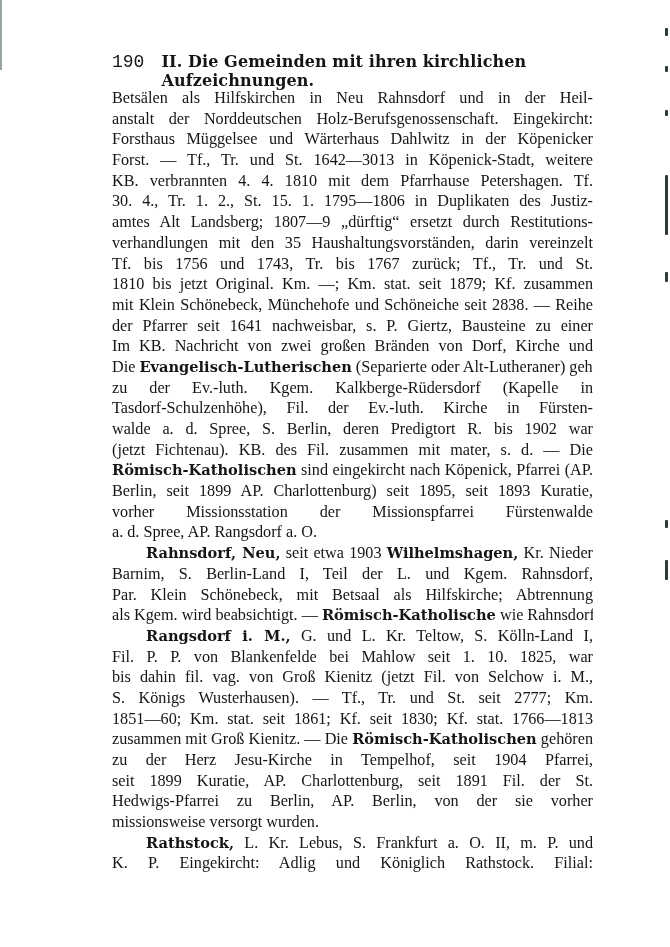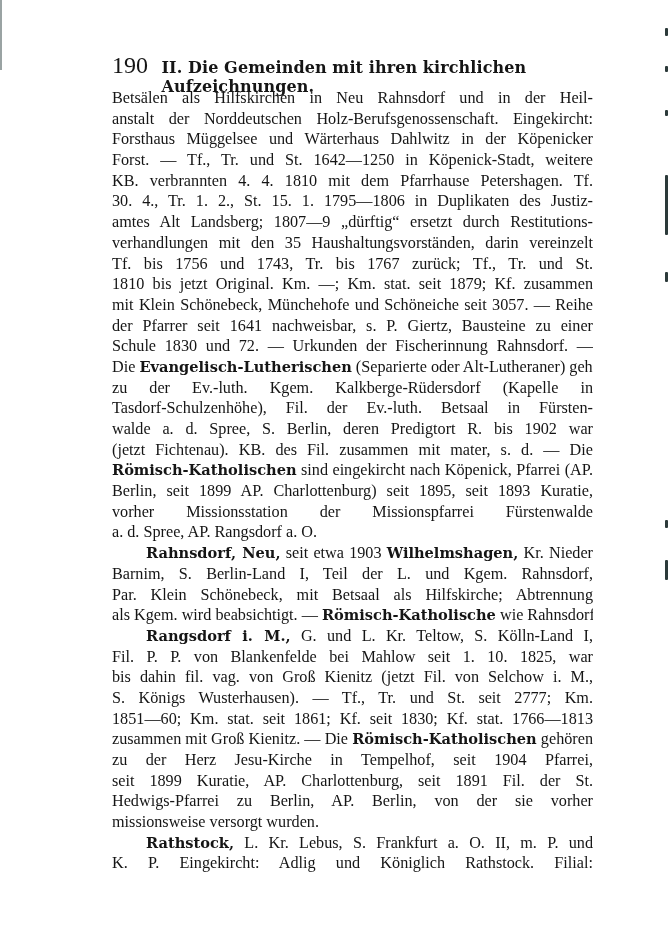--- a/index.html
+++ b/index.html
@@ -21,21 +21,21 @@
     position: absolute; right: 0; width: 3px; background: #2c3a3a; border-radius: 1px;
   }
   .page {
     position: absolute; left: 112px; top: 52px; width: 481px;
   }
   .running-head {
     display: flex; align-items: baseline;
     font-size: 15.5px; height: 30px; margin-bottom: 6px;
   }
   .page-number {
-    font-family: Liberation Serif, serif; font-size: 24px; width: 60px;
+    font-family: Liberation Mono, monospace; font-size: 18px; width: 60px;
   }
   .running-title {
     font-family: "DejaVu Serif", serif; font-size: 16px; font-weight: bold; letter-spacing: 0.1px;
   }
   .body-text {
     font-family: "Liberation Serif", serif;
     font-size: 16.2px; line-height: 20.7px;
   }
   .line {
     display: block; white-space: nowrap; text-align: justify; text-align-last: justify;
@@ -62,33 +62,33 @@
 <div class="page">
   <div class="running-head">
     <span class="page-number">190</span>
     <span class="running-title">II. Die Gemeinden mit ihren kirchlichen Aufzeichnungen.</span>
   </div>
 
   <div class="body-text">
     <span class="line">Betsälen als Hilfskirchen in Neu Rahnsdorf und in der Heil-</span>
     <span class="line">anstalt der Norddeutschen Holz-Berufsgenossenschaft. Eingekircht:</span>
     <span class="line">Forsthaus Müggelsee und Wärterhaus Dahlwitz in der Köpenicker</span>
-    <span class="line">Forst. — Tf., Tr. und St. 1642—1250 in Köpenick-Stadt, weitere</span>
+    <span class="line">Forst. — Tf., Tr. und St. 1642—3013 in Köpenick-Stadt, weitere</span>
     <span class="line">KB. verbrannten 4. 4. 1810 mit dem Pfarrhause Petershagen. Tf.</span>
     <span class="line">30. 4., Tr. 1. 2., St. 15. 1. 1795—1806 in Duplikaten des Justiz-</span>
     <span class="line">amtes Alt Landsberg; 1807—9 „dürftig“ ersetzt durch Restitutions-</span>
     <span class="line">verhandlungen mit den 35 Haushaltungsvorständen, darin vereinzelt</span>
     <span class="line">Tf. bis 1756 und 1743, Tr. bis 1767 zurück; Tf., Tr. und St.</span>
     <span class="line">1810 bis jetzt Original. Km. —; Km. stat. seit 1879; Kf. zusammen</span>
-    <span class="line">mit Klein Schönebeck, Münchehofe und Schöneiche seit 3057. — Reihe</span>
+    <span class="line">mit Klein Schönebeck, Münchehofe und Schöneiche seit 2838. — Reihe</span>
     <span class="line">der Pfarrer seit 1641 nachweisbar, s. P. Giertz, Bausteine zu einer</span>
-    <span class="line">Schule 1830 und 72. — Urkunden der Fischerinnung Rahnsdorf. —</span>
+    <span class="line">Im KB. Nachricht von zwei großen Bränden von Dorf, Kirche und</span>
     <span class="line"><span>Die </span><b>Evangelisch-Lutherischen</b><span> (Separierte oder Alt-Lutheraner) gehören</span></span>
     <span class="line">zu der Ev.-luth. Kgem. Kalkberge-Rüdersdorf (Kapelle in</span>
-    <span class="line">Tasdorf-Schulzenhöhe), Fil. der Ev.-luth. Betsaal in Fürsten-</span>
+    <span class="line">Tasdorf-Schulzenhöhe), Fil. der Ev.-luth. Kirche in Fürsten-</span>
     <span class="line">walde a. d. Spree, S. Berlin, deren Predigtort R. bis 1902 war</span>
     <span class="line">(jetzt Fichtenau). KB. des Fil. zusammen mit mater, s. d. — Die</span>
     <span class="line"><b>Römisch-Katholischen</b><span> sind eingekircht nach Köpenick, Pfarrei (AP.</span></span>
     <span class="line">Berlin, seit 1899 AP. Charlottenburg) seit 1895, seit 1893 Kuratie,</span>
     <span class="line">vorher Missionsstation der Missionspfarrei Fürstenwalde</span>
     <span class="line last">a. d. Spree, AP. Rangsdorf a. O.</span>
 
     <span class="line indent"><b>Rahnsdorf, Neu,</b><span> seit etwa 1903 </span><b>Wilhelmshagen,</b><span> Kr. Nieder</span></span>
     <span class="line">Barnim, S. Berlin-Land I, Teil der L. und Kgem. Rahnsdorf,</span>
     <span class="line">Par. Klein Schönebeck, mit Betsaal als Hilfskirche; Abtrennung</span>

